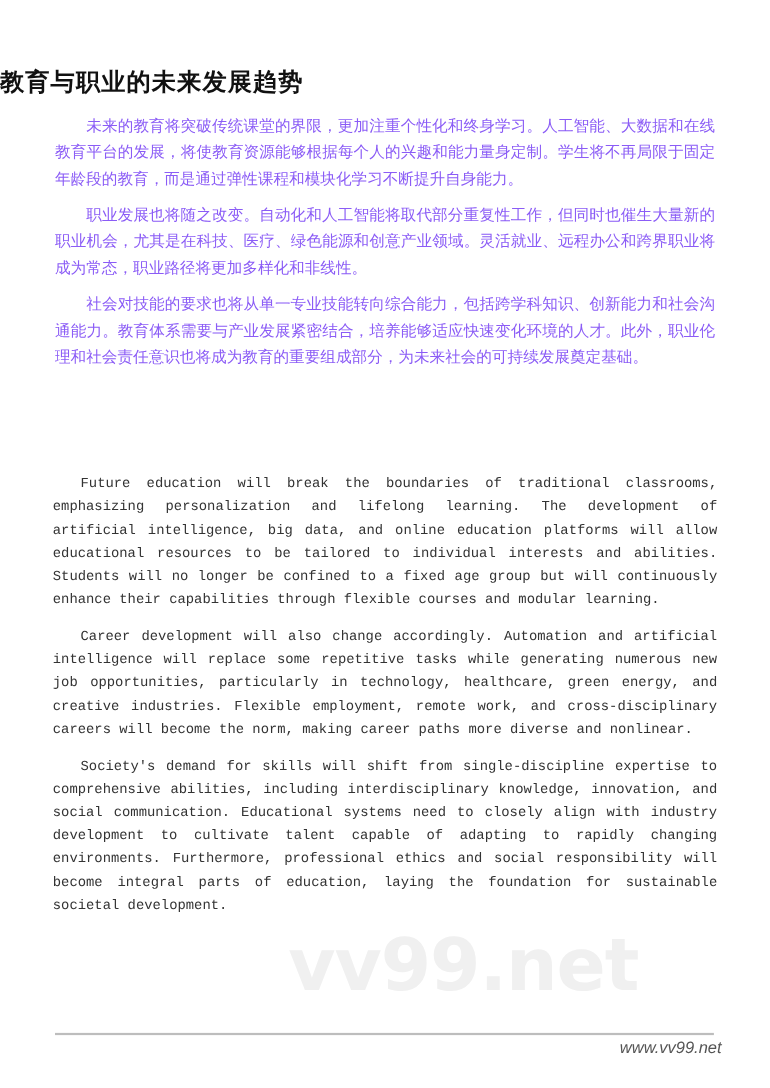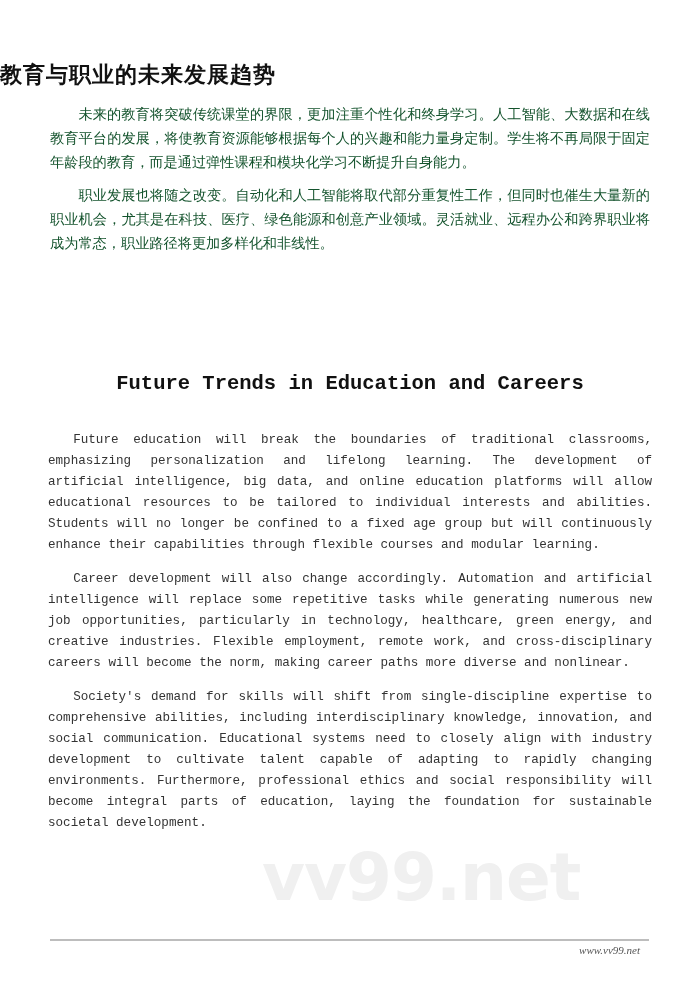--- a/index.html
+++ b/index.html
@@ -29,24 +29,24 @@
       font-size: 22px;
       font-weight: bold;
       color: #111;
       letter-spacing: 1px;
     }
     .zh-body {
       position: absolute;
       left: 50px;
       width: 600px;
       top: 103px;
-      font-family: Liberation Mono, monospace;
+      font-family: Liberation Sans, sans-serif;
       font-size: 14.2px;
       line-height: 24px;
-      color: #14532d;
+      color: #8b5cf6;
     }
     .zh-body p {
       margin: 0 0 9px 0;
       text-indent: 2em;
       text-align: justify;
     }
     .en-title {
       position: absolute;
       top: 372px;
       left: 0;
@@ -87,40 +87,40 @@
       position: absolute;
       left: 50px;
       top: 939px;
       width: 599px;
       height: 2px;
       background: #bdbdbd;
     }
     .footer-url {
       position: absolute;
       top: 944px;
-      right: 60px;
-      font-family: Liberation Serif, serif;
+      right: 44px;
+      font-family: Liberation Sans, sans-serif;
       font-style: italic;
-      font-size: 11px;
+      font-size: 15px;
       color: #555;
     }
   </style>
 </head>
 <body>
 
 <div class="page">
 
   <div class="zh-title">教育与职业的未来发展趋势</div>
 
   <div class="zh-body">
     <p>未来的教育将突破传统课堂的界限，更加注重个性化和终身学习。人工智能、大数据和在线教育平台的发展，将使教育资源能够根据每个人的兴趣和能力量身定制。学生将不再局限于固定年龄段的教育，而是通过弹性课程和模块化学习不断提升自身能力。</p>
     <p>职业发展也将随之改变。自动化和人工智能将取代部分重复性工作，但同时也催生大量新的职业机会，尤其是在科技、医疗、绿色能源和创意产业领域。灵活就业、远程办公和跨界职业将成为常态，职业路径将更加多样化和非线性。</p>
+    <p>社会对技能的要求也将从单一专业技能转向综合能力，包括跨学科知识、创新能力和社会沟通能力。教育体系需要与产业发展紧密结合，培养能够适应快速变化环境的人才。此外，职业伦理和社会责任意识也将成为教育的重要组成部分，为未来社会的可持续发展奠定基础。</p>
   </div>
 
-  <div class="en-title">Future Trends in Education and Careers</div>
 
   <div class="en-body">
     <p>Future education will break the boundaries of traditional classrooms, emphasizing personalization and lifelong learning. The development of artificial intelligence, big data, and online education platforms will allow educational resources to be tailored to individual interests and abilities. Students will no longer be confined to a fixed age group but will continuously enhance their capabilities through flexible courses and modular learning.</p>
     <p>Career development will also change accordingly. Automation and artificial intelligence will replace some repetitive tasks while generating numerous new job opportunities, particularly in technology, healthcare, green energy, and creative industries. Flexible employment, remote work, and cross-disciplinary careers will become the norm, making career paths more diverse and nonlinear.</p>
     <p>Society's demand for skills will shift from single-discipline expertise to comprehensive abilities, including interdisciplinary knowledge, innovation, and social communication. Educational systems need to closely align with industry development to cultivate talent capable of adapting to rapidly changing environments. Furthermore, professional ethics and social responsibility will become integral parts of education, laying the foundation for sustainable societal development.</p>
   </div>
 
   <div class="watermark">vv99.net</div>
 
   <div class="footer-rule"></div>

